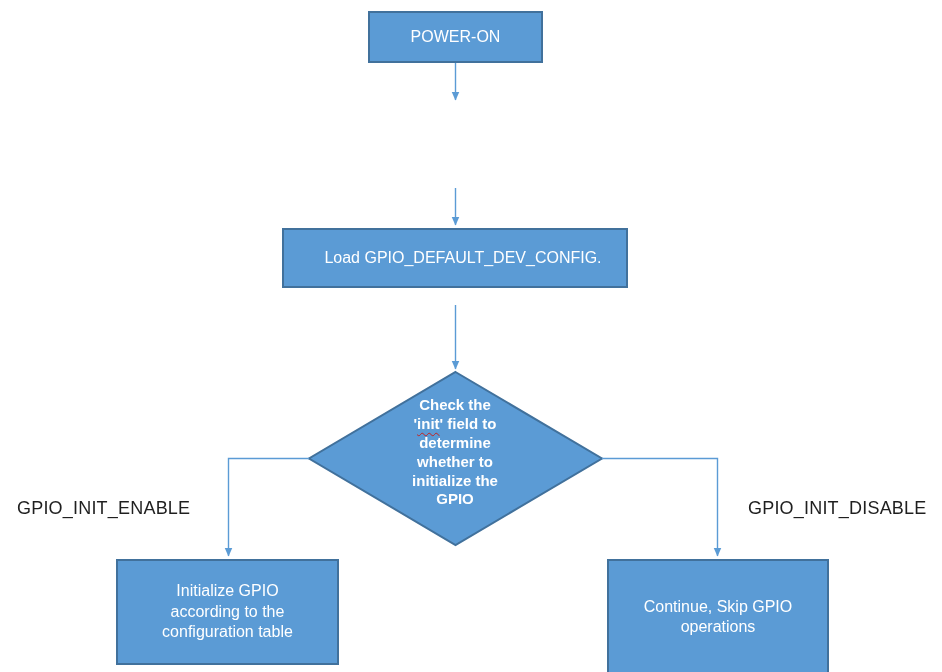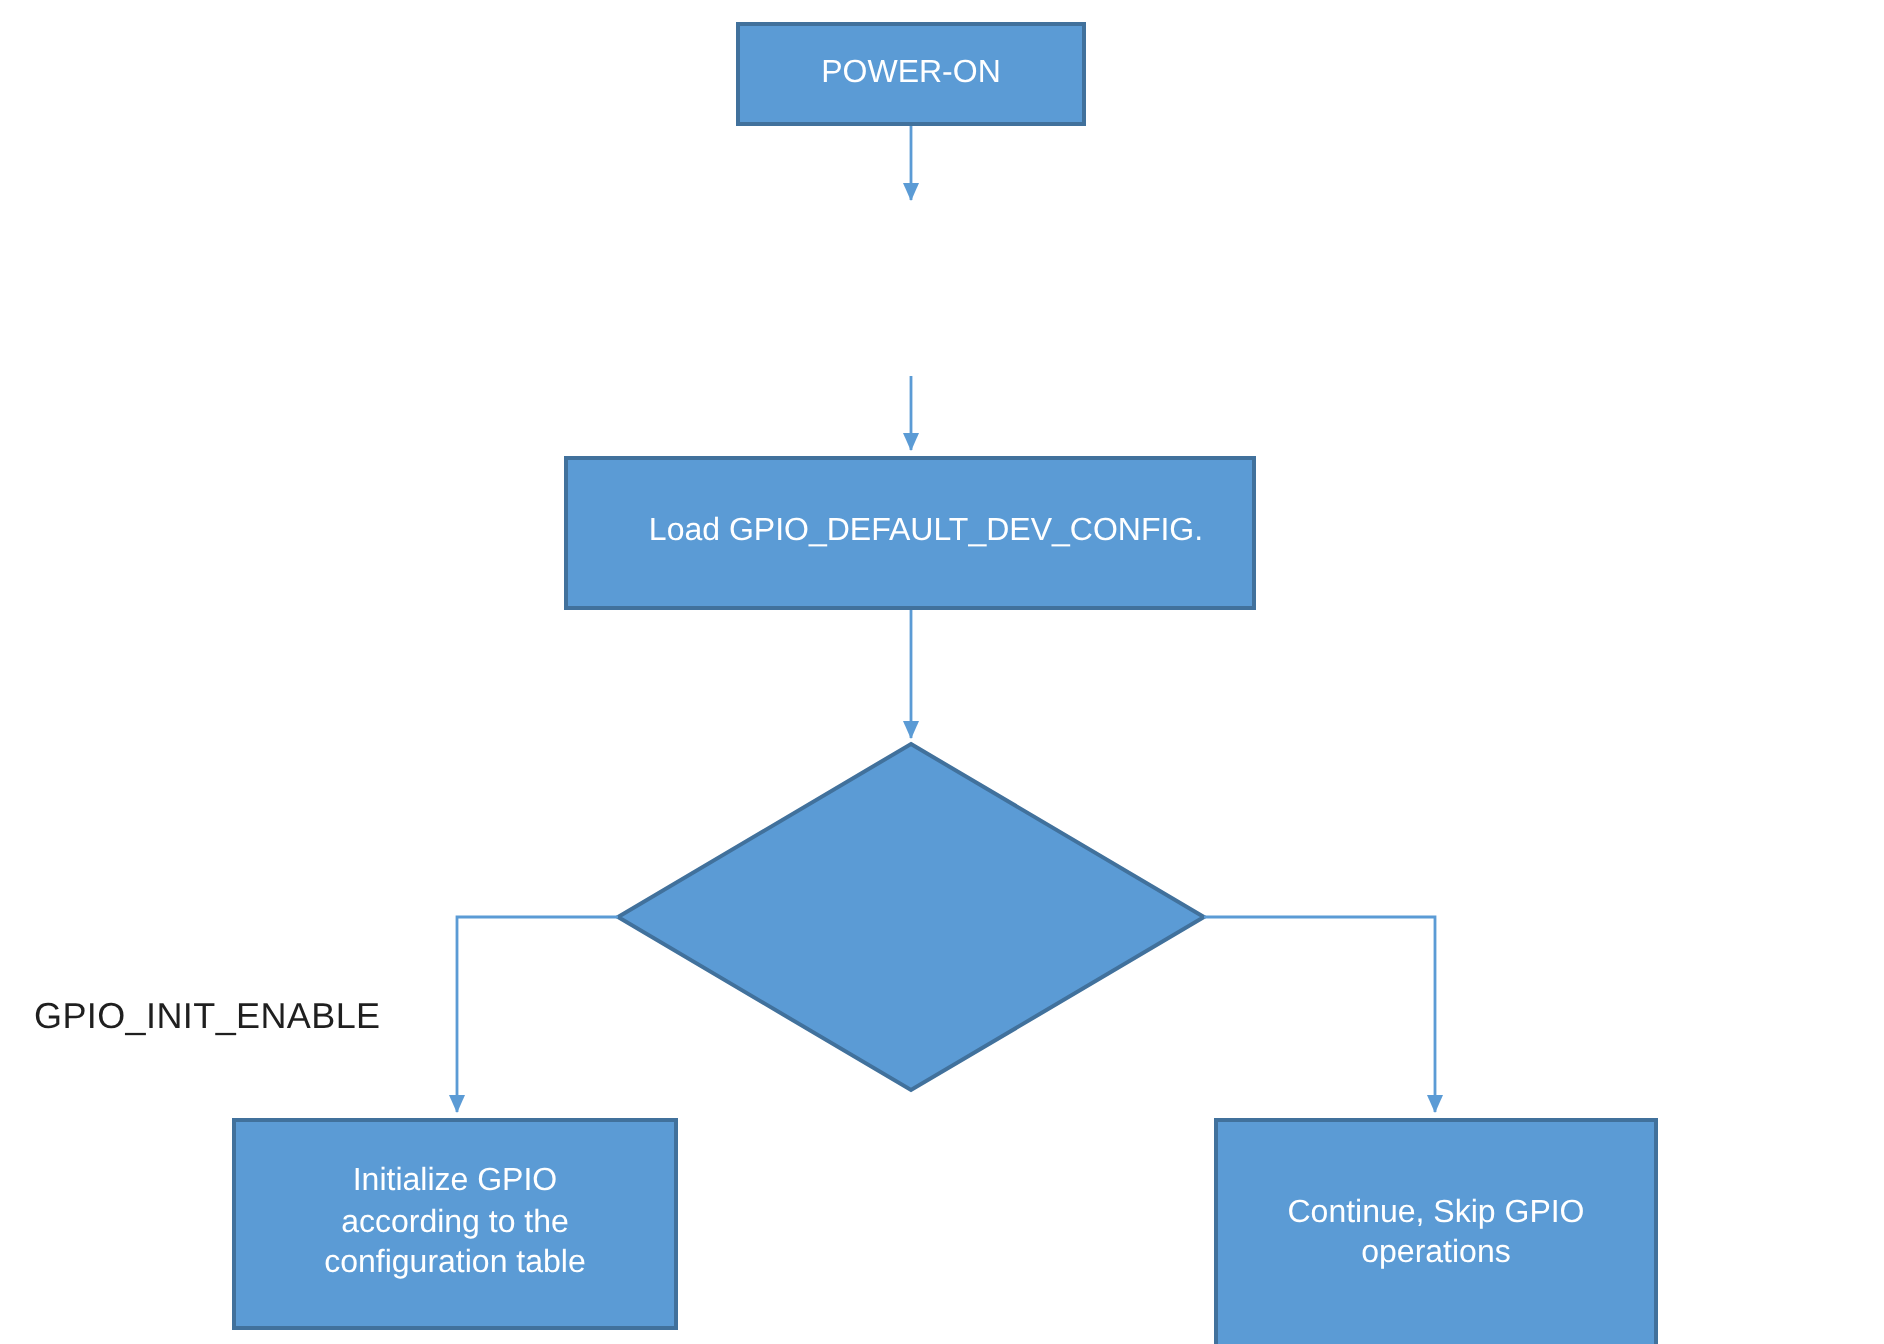--- a/index.html
+++ b/index.html
@@ -47,21 +47,21 @@
     display: flex;
     align-items: center;
     justify-content: center;
     text-align: center;
     font-size: 16px;
     line-height: 1.28;
     white-space: pre-line;
   }
   .node-power-on        { left: 368px; top: 11px;  width: 175px; height: 52px; }
   .node-gpio-init       { left: 368px; top: 103px; width: 175px; height: 85px; }
-  .node-load-config     { left: 282px; top: 228px; width: 346px; height: 77px; padding-left: 16px; }
+  .node-load-config     { left: 282px; top: 228px; width: 346px; height: 60px; padding-left: 16px; }
   .node-initialize-gpio { left: 116px; top: 559px; width: 223px; height: 106px; }
   .node-skip-gpio       { left: 607px; top: 559px; width: 222px; height: 116px; }
   .diamond-text {
     position: absolute;
     left: 404px; top: 396px;
     width: 102px;
     color: var(--shape-text);
     font-size: 15px;
     font-weight: bold;
     line-height: 1.26;
@@ -108,22 +108,26 @@
 
   <div class="node node-power-on">
     <span>POWER-ON</span>
   </div>
 
 
   <div class="node node-load-config">
     <span>Load GPIO_DEFAULT_DEV_CONFIG.</span>
   </div>
 
+  <div class="diamond-text">
+    <span>Check the '</span><span class="squiggle">init</span><span>' field to determine whether to initialize the GPIO</span>
+  </div>
 
   <div class="branch-label enable">GPIO_INIT_ENABLE</div>
+  <div class="branch-label disable">GPIO_INIT_DISABLE</div>
 
   <div class="node node-initialize-gpio">
     <span>Initialize GPIO
 according to the
 configuration table</span>
   </div>
 
   <div class="node node-skip-gpio">
     <span>Continue, Skip GPIO
 operations</span>

